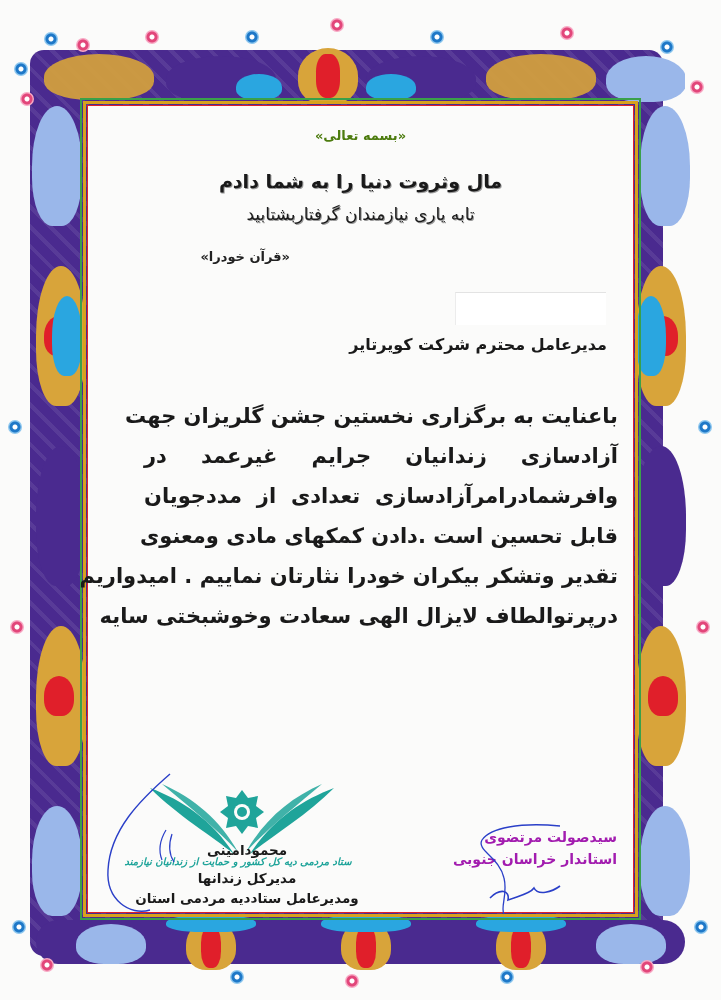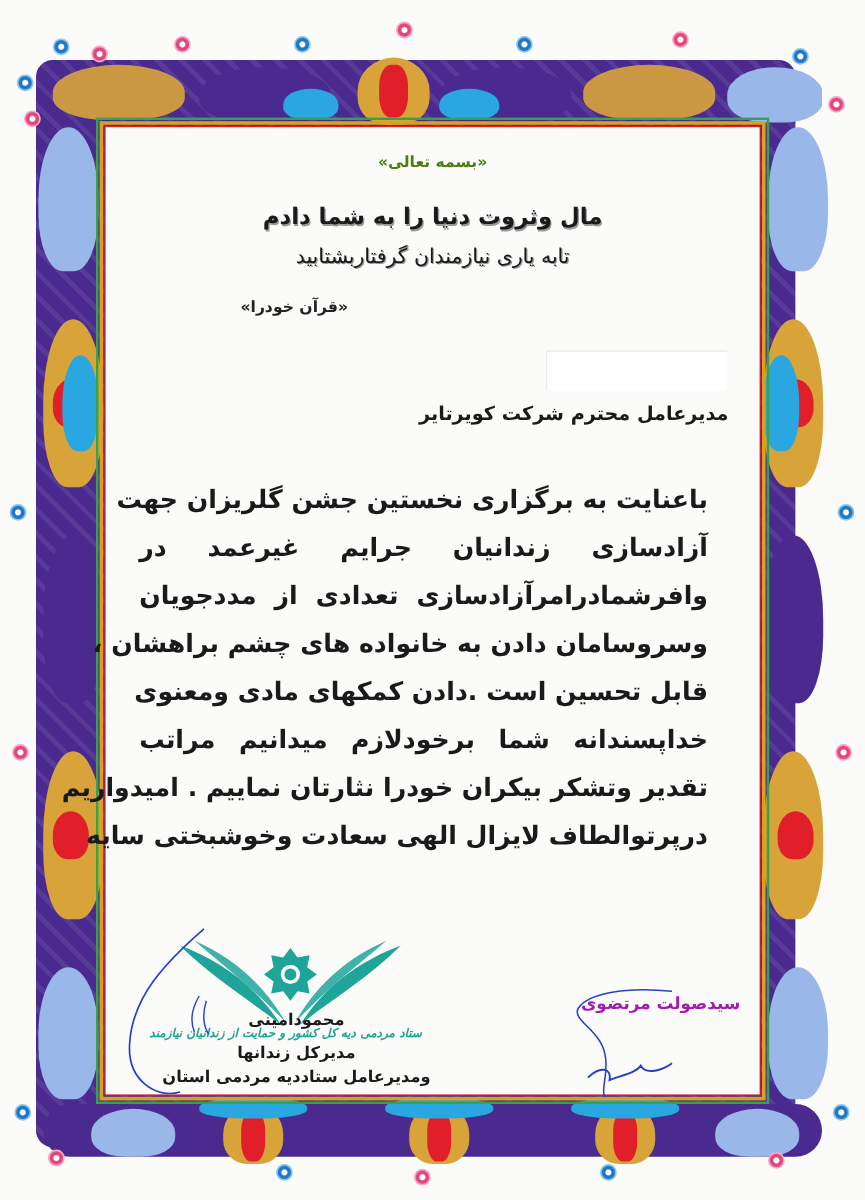--- a/index.html
+++ b/index.html
@@ -32,21 +32,21 @@
   .panel { position:absolute; left:88px; top:106px; width:545px; height:806px; background:#fbfbfa; }
   .basmala { left:0; right:0; top:128px; text-align:center; font-size:13px; position:absolute; direction:rtl; font-weight:bold; color:#4d7c0f; }
   .verse1 { position:absolute; left:0; right:0; top:170px; text-align:center; font-size:19px; font-weight:bold; direction:rtl; color:#1a1a1a;
             text-shadow:1px 1px 0 #9a9a9a; }
   .verse2 { position:absolute; left:0; right:0; top:204px; text-align:center; font-size:17px; font-weight:normal; direction:rtl; color:#1a1a1a;
             text-shadow:1px 1px 0 #9a9a9a; }
   .source { position:absolute; left:0; width:240px; text-align:right; top:249px; font-size:13px; font-weight:bold; direction:rtl; color:#222; padding-left:0; }
   .whiteout { position:absolute; left:455px; top:292px; width:150px; height:32px; background:#ffffff; border-top:1px solid #e3e3e3; border-left:1px solid #ececec; }
   .recipient { position:absolute; right:114px; top:335px; font-size:16px; font-weight:bold; direction:rtl; color:#1a1a1a; }
 
-  .body-lines { position:absolute; left:116px; width:474px; top:396px; direction:rtl; }
+  .body-lines { position:absolute; left:144px; width:474px; top:396px; direction:rtl; }
   .body-line { height:40px; font-size:21px; font-weight:bold; color:#1a1a1a; text-align:justify; text-align-last:justify; white-space:nowrap; line-height:40px; }
   .body-line.last { text-align-last:right; }
 
   .sig-right { position:absolute; right:104px; top:826px; text-align:right; direction:rtl; }
   .sig-right div { font-size:14px; font-weight:bold; color:#a21caf; line-height:22px; }
   .sig-left { position:absolute; left:132px; top:840px; width:230px; direction:rtl; text-align:center; }
   .sig-left div { font-size:13.5px; font-weight:bold; color:#1a1a1a; line-height:20px; }
   .logo-tag { position:absolute; left:118px; top:856px; width:240px; text-align:center; direction:rtl;
               font-size:10px; font-style:italic; color:#1fa49a; font-weight:bold; }
   .signature-scribble { position:absolute; pointer-events:none; }
@@ -138,23 +138,21 @@
 <div class="verse2">تابه یاری نیازمندان گرفتاربشتابید</div>
 <div class="source" style="left:140px;width:150px;">«قرآن خودرا»</div>
 
 <div class="whiteout"></div>
 <div class="recipient">مدیرعامل محترم شرکت کویرتایر</div>
 
 <div class="body-lines">
   <div class="body-line">باعنایت به برگزاری نخستین جشن گلریزان جهت</div>
   <div class="body-line">آزادسازی زندانیان جرایم غیرعمد در</div>
   <div class="body-line">وافرشمادرامرآزادسازی تعدادی از مددجویان</div>
-  <div class="body-line">وسروسامان دادن به خانواده های چشم براهشان ،</div>
   <div class="body-line">قابل تحسین است .دادن کمکهای مادی ومعنوی</div>
-  <div class="body-line">خداپسندانه شما برخودلازم میدانیم مراتب</div>
   <div class="body-line">تقدیر وتشکر بیکران خودرا نثارتان نماییم . امیدواریم</div>
   <div class="body-line">درپرتوالطاف لایزال الهی سعادت وخوشبختی سایه</div>
 </div>
 
 <svg class="signature-scribble" style="left:142px;top:780px" width="200" height="80" viewBox="0 0 200 80">
   <path d="M8 8 C40 20 70 40 92 74 C70 56 36 36 8 8Z" fill="#1fa49a"></path>
   <path d="M20 4 C52 18 78 40 96 72 C74 48 46 26 20 4Z" fill="#1fa49a" opacity=".85"></path>
   <path d="M192 8 C160 20 130 40 108 74 C130 56 164 36 192 8Z" fill="#1fa49a"></path>
   <path d="M180 4 C148 18 122 40 104 72 C126 48 154 26 180 4Z" fill="#1fa49a" opacity=".85"></path>
   <polygon points="100,10 106,18 116,16 114,26 122,32 114,38 116,48 106,46 100,54 94,46 84,48 86,38 78,32 86,26 84,16 94,18" fill="#1fa49a"></polygon>
@@ -164,20 +162,21 @@
 <div class="logo-tag">ستاد مردمی دیه کل کشور و حمایت از زندانیان نیازمند</div>
 
 <div class="sig-left">
   <div>محمودامینی</div>
   <div style="margin-top:8px">مدیرکل زندانها</div>
   <div>ومدیرعامل ستاددیه مردمی استان</div>
 </div>
 
 <div class="sig-right">
   <div>سیدصولت مرتضوی</div>
+  <div>استاندار خراسان جنوبی</div>
 </div>
 
 <svg class="signature-scribble" style="left:100px;top:770px" width="110" height="150" viewBox="0 0 110 150">
   <path d="M70 4 C40 30 10 60 8 100 C6 130 30 146 50 140" stroke="#2a3fc8" stroke-width="1.4" fill="none"></path>
   <path d="M66 60 C60 70 58 80 62 90 M72 64 C68 76 70 86 74 92" stroke="#2a3fc8" stroke-width="1.2" fill="none"></path>
 </svg>
 <svg class="signature-scribble" style="left:460px;top:818px" width="120" height="100" viewBox="0 0 120 100">
   <path d="M100 8 C60 4 30 10 22 22 C16 32 40 40 44 60 C48 76 40 90 44 96" stroke="#2a3fc8" stroke-width="1.3" fill="none"></path>
   <path d="M30 80 C40 70 50 72 48 82 C58 78 70 76 74 70 C78 78 92 74 100 68" stroke="#2a3fc8" stroke-width="1.6" fill="none"></path>
 </svg>

